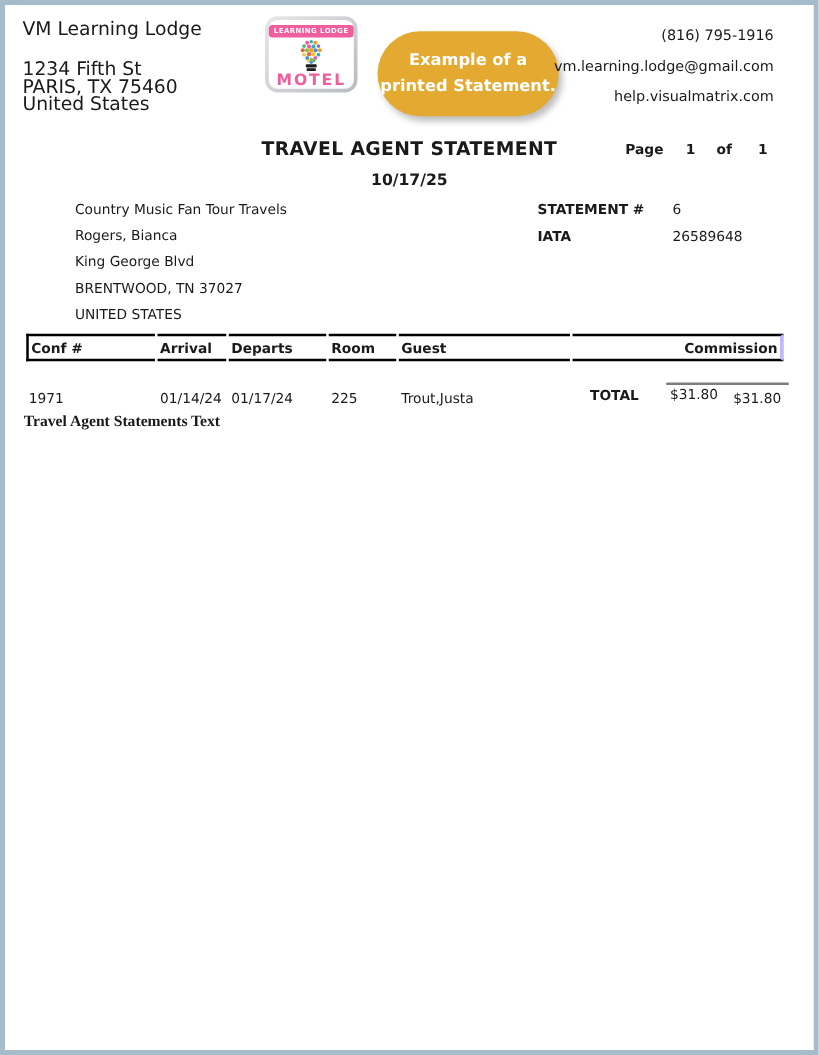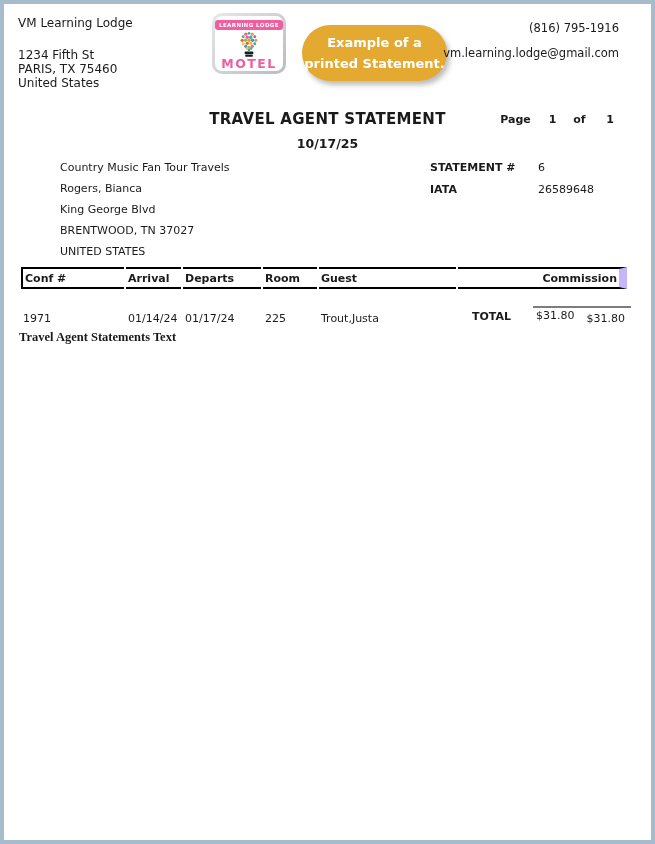--- a/index.html
+++ b/index.html
@@ -12,21 +12,21 @@
     height: 844px;
     background: #ffffff;
     border: 4px solid #a7bccb;
     overflow: hidden;
     color: #1a1a1a;
   }
 
   
   .property-block {
     position: absolute; left: 14px; top: 12px;
-    font-size: 12px; line-height: 14px;
+    font-size: 15px; line-height: 14px;
   }
   .property-name { margin-bottom: 18px; }
 
   .logo {
     position: absolute; left: 208px; top: 9px;
     width: 74px; height: 61px;
     border-radius: 10px;
     background: linear-gradient(135deg, #e6e8ea 0%, #b9bcbf 100%);
     padding: 3px;
   }
@@ -42,21 +42,21 @@
     padding: 2px 4px; border-radius: 3px; white-space: nowrap;
   }
   .logo-bulb { margin-top: 1px; }
   .logo-motel {
     color: #ef5f9e; font-weight: bold; font-size: 12.5px;
     letter-spacing: 1.5px; margin-top: -1px;
   }
 
   .badge {
     position: absolute; left: 298px; top: 21px;
-    width: 145px; height: 56px;
+    width: 145px; height: 68px;
     background: #e4a930;
     border-radius: 34px;
     box-shadow: 3px 4px 5px rgba(110,110,110,0.45);
     display: flex; flex-direction: column; align-items: center; justify-content: center;
     color: #ffffff; font-weight: bold; font-size: 13px; line-height: 21px;
     text-align: center;
   }
 
   .contact-block {
     position: absolute; right: 32px; top: 12px;
@@ -102,21 +102,21 @@
     border-collapse: separate; border-spacing: 2px 0;
     font-size: 11px;
   }
   .statement-table th {
     font-weight: bold; text-align: left;
     border-top: 2px solid #000; border-bottom: 2px solid #000;
     padding: 3px 2px 2px 2px;
     white-space: nowrap;
   }
   .statement-table th:first-child { border-left: 2px solid #000; }
-  .statement-table th:last-child  { border-right: 8px solid #c4b5fd; text-align: right; margin-top: 45px; }
+  .statement-table th:last-child  { border-right: 3px solid #c4b5fd; text-align: right; margin-top: 45px; }
   .statement-table td {
     padding: 23px 2px 0 2px; white-space: nowrap;
   }
   .statement-table td:last-child { text-align: right; }
 
   .total-rule {
     position: absolute; left: 529px; top: 302px;
     width: 98px; height: 2px; background: #7d7d7d;
   }
   .total-label {
@@ -184,20 +184,21 @@
   </div>
 
   <div class="badge">
     <div>Example of a</div>
     <div>printed Statement.</div>
   </div>
 
   <div class="contact-block">
     <div>(816) 795-1916</div>
     <div>vm.learning.lodge@gmail.com</div>
+    <div>help.visualmatrix.com</div>
   </div>
 
   <div class="doc-title">TRAVEL AGENT STATEMENT</div>
   <div class="page-info">
     <span class="pi-page">Page</span>
     <span class="pi-num1">1</span>
     <span class="pi-of">of</span>
     <span class="pi-num2">1</span>
   </div>
   <div class="doc-date">10/17/25</div>

